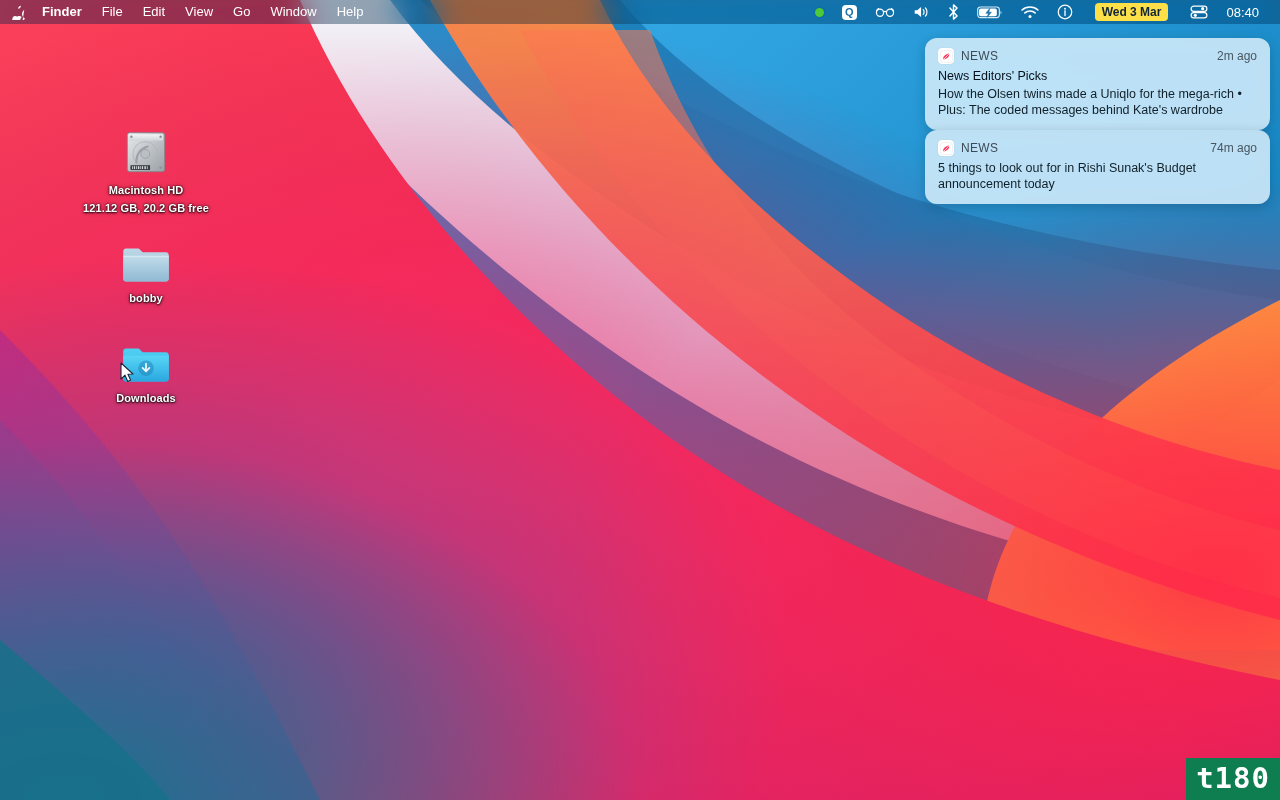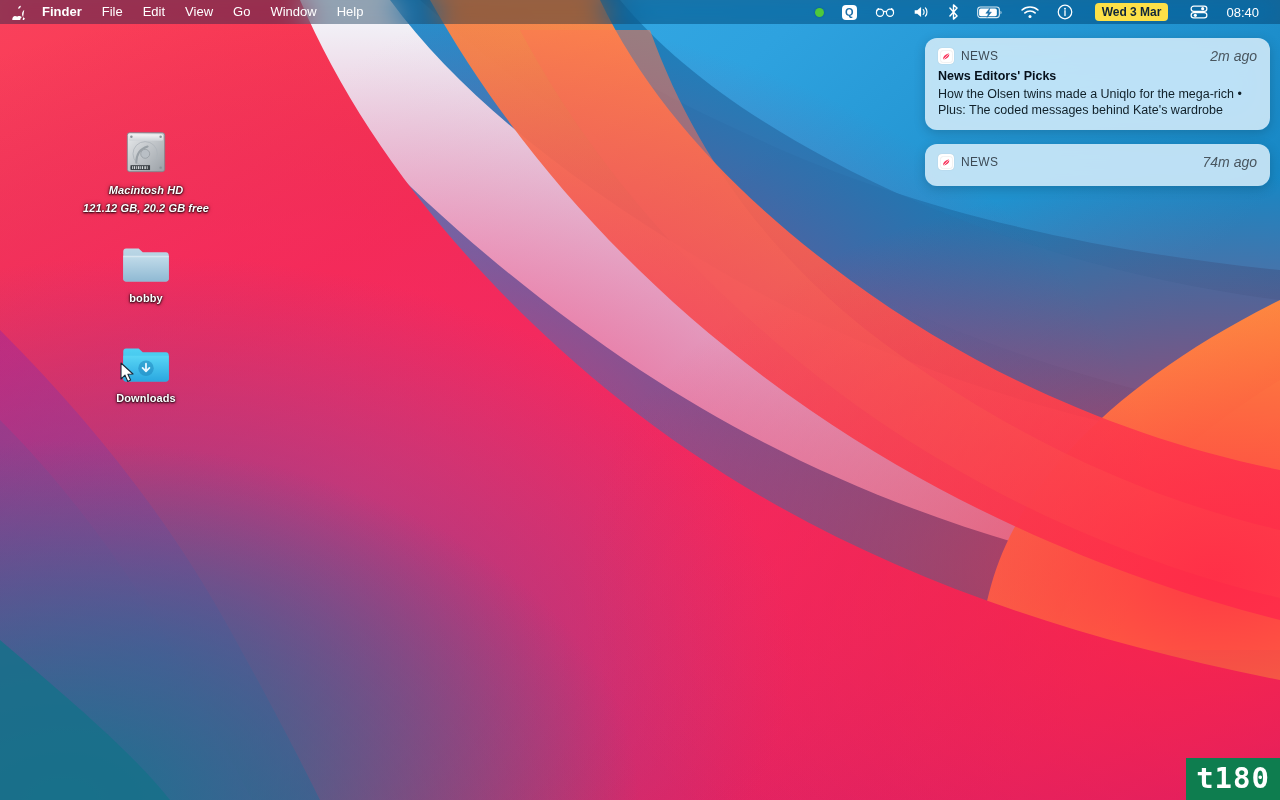--- a/index.html
+++ b/index.html
@@ -63,42 +63,42 @@
   .icon-label {
     margin-top:5px; text-align:center; color:#ffffff;
     font-size:11px; font-weight:bold; line-height:13px;
     text-shadow:0 0 2px rgba(0,0,0,.85), 0 1px 2px rgba(0,0,0,.75), 0 0 4px rgba(0,0,0,.5);
     letter-spacing:.1px; white-space:nowrap;
   }
 
   
   #notifications {
     position:absolute; top:38px; right:10px; width:345px;
-    display:flex; flex-direction:column; gap:14px; z-index:30;
+    display:flex; flex-direction:column; gap:0; z-index:30;
   }
   .notification {
     background:rgba(214,234,246,0.88);
     backdrop-filter:blur(22px) saturate(160%);
     border-radius:12px;
     box-shadow:0 3px 12px rgba(0,0,0,0.18);
     padding:10px 13px 12px 13px;
     color:#10181f;
   }
   .notif-head { display:flex; align-items:center; margin-bottom:4px; }
   .notif-app-icon {
     width:16px; height:16px; border-radius:4px; background:#fff;
     display:flex; align-items:center; justify-content:center;
     margin-right:7px; flex:0 0 auto;
     box-shadow:0 0 1px rgba(0,0,0,.2);
   }
   .notif-app-name {
     font-size:12px; color:#3d4a55; letter-spacing:.3px; flex:1 1 auto;
   }
-  .notif-time { font-size:14px; color:#49565f; white-space:nowrap;font-style:italic; }
-  .notif-title { font-size:12.5px; font-weight:bold; color:#06111c; margin-bottom:2px; line-height:16px; }
+  .notif-time { font-size:12px; color:#49565f; white-space:nowrap; }
+  .notif-title { font-size:12.5px; font-weight:normal; color:#06111c; margin-bottom:2px; line-height:16px; }
   .notif-body { font-size:12.5px; color:#102029; line-height:16px; }
 
   
   #cursor { position:absolute; z-index:50; pointer-events:none; }
 
   
   #watermark {
     position:absolute; right:0; bottom:0; z-index:60;
     background:#0e7d4f; padding:6px 10px 7px 10px;
     display:flex; align-items:center; justify-content:center;margin-left:12px;
@@ -288,21 +288,21 @@
           <rect x="1" y="1.2" width="18" height="6" rx="3" fill="none" stroke="#fff" stroke-width="1.4"></rect>
           <circle cx="14.2" cy="4.2" r="1.8" fill="#fff"></circle>
           <rect x="1" y="8.8" width="18" height="6" rx="3" fill="none" stroke="#fff" stroke-width="1.4"></rect>
           <circle cx="5.8" cy="11.8" r="1.8" fill="#fff"></circle>
         </svg>
       </div>
       <div class="status-item">08:40</div>
     </div>
   </div>
 
-  <div class="desktop-icon" style="left:91px; top:125px;font-style:italic;">
+  <div class="desktop-icon" style="left:91px; top:125px;">
     <div class="icon-art">
       <svg width="52" height="52" viewBox="0 0 64 64">
         <defs>
           <linearGradient id="hdBody" x1="0" y1="0" x2="1" y2="1">
             <stop offset="0%" stop-color="#e9ebed"></stop>
             <stop offset="45%" stop-color="#c4c8cc"></stop>
             <stop offset="100%" stop-color="#9aa0a6"></stop>
           </linearGradient>
           <linearGradient id="hdTop" x1="0" y1="0" x2="0" y2="1">
             <stop offset="0%" stop-color="#f3f4f5"></stop>
@@ -400,20 +400,21 @@
         <span class="notif-app-icon">
           <svg width="13" height="13" viewBox="0 0 16 16">
             <rect x="0.5" y="0.5" width="15" height="15" rx="3.6" fill="#ffffff" stroke="#e3e3e3" stroke-width="0.6"></rect>
             <path d="M4.3,11.6 C3.6,10.4 4,8.6 5.4,7.2 C6.9,5.6 9.2,4.6 11,4.4 C11.8,5.6 11.4,7.5 10,9 C8.5,10.6 6.2,11.5 4.3,11.6 Z" fill="#f8325a"></path>
             <path d="M4.6,11.4 L11.2,4.5" stroke="#ffffff" stroke-width="1" stroke-linecap="round"></path>
           </svg>
         </span>
         <span class="notif-app-name">NEWS</span>
         <span class="notif-time">74m ago</span>
       </div>
+      <div class="notif-body">5 things to look out for in Rishi Sunak's Budget announcement today</div>
     </div>
   </div>
 
   <div id="cursor" style="left:120px; top:362px;">
     <svg width="15" height="22" viewBox="0 0 15 22">
       <path d="M1,1 L1,17 L5,13.2 L7.8,19.4 L10.6,18.1 L7.9,12.2 L13,12 Z" fill="#ffffff" stroke="#1b2a3a" stroke-width="1.1" stroke-linejoin="round"></path>
     </svg>
   </div>
 
   <div id="watermark">

